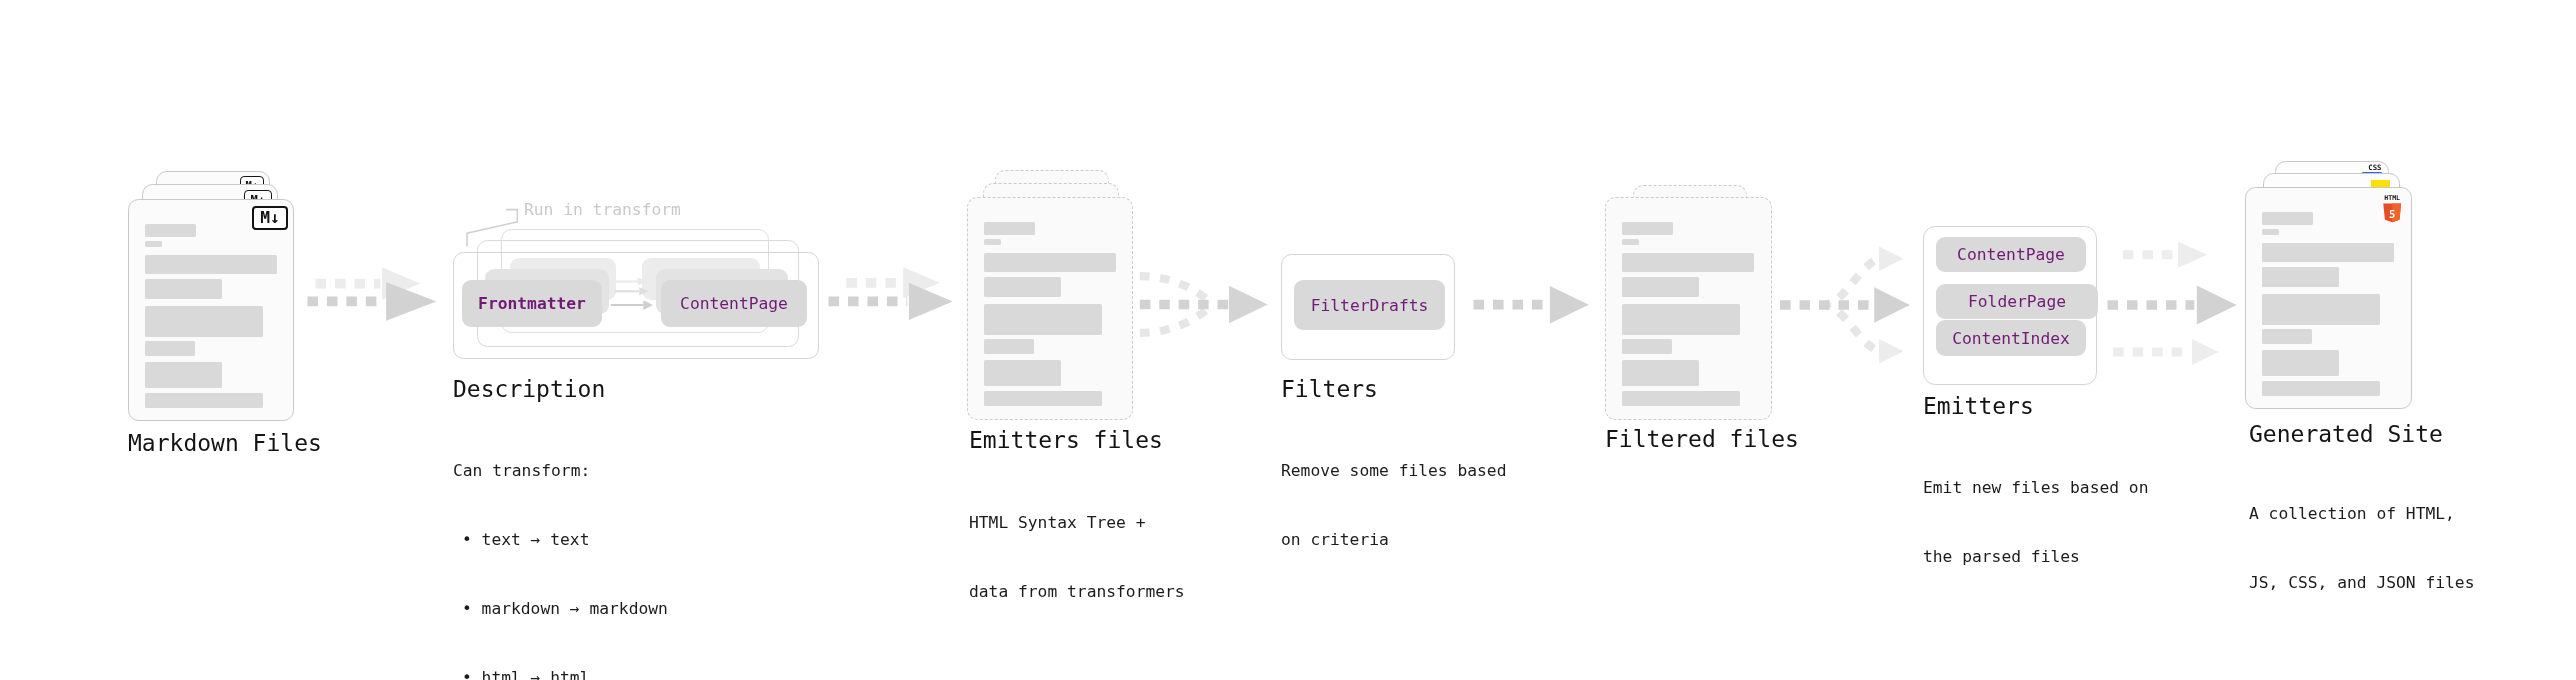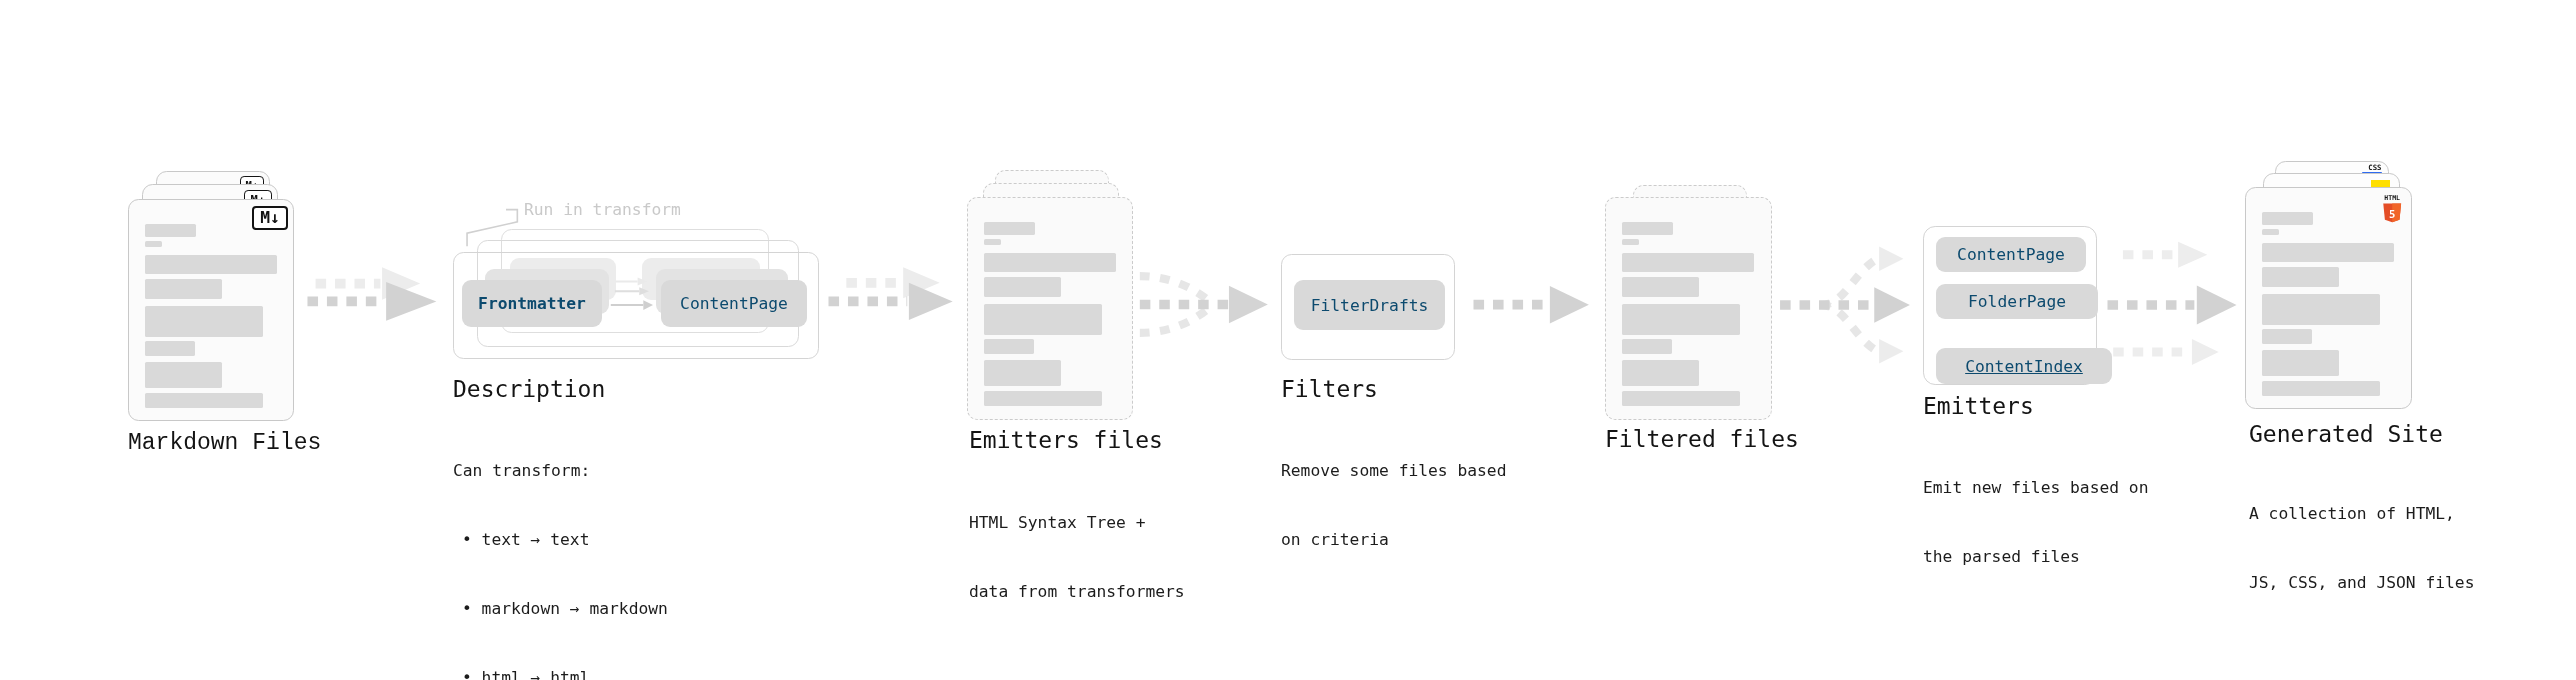--- a/index.html
+++ b/index.html
@@ -6,21 +6,21 @@
   .canvas{position:relative;width:2576px;height:681px;background:#ffffff;overflow:hidden;
           font-family:"DejaVu Sans Mono","Liberation Mono",monospace;color:#161616;}
   .abs{position:absolute;}
   .doc{position:absolute;background:#fbfbfb;border:1.6px solid #c8c8c8;border-radius:10.6px;box-sizing:border-box;}
   .doc.dashed{border-style:dashed;border-color:#cbcbcb;background:#fafafa;}
   .bar{position:absolute;left:16.3px;background:#d9d9d9;border-radius:1.6px;}
   .stage-label{position:absolute;font-size:23px;line-height:24.4px;color:#141414;white-space:pre;}
   .sub{position:absolute;font-size:16.3px;line-height:23px;color:#1c1c1c;white-space:pre;}
   .sub .indent{padding-left:9px;}
   .pill{position:absolute;background:#d9d9d9;border-radius:9px;display:flex;align-items:center;justify-content:center;
-        font-size:16.3px;color:#0c4a6e;box-sizing:border-box;white-space:pre;}
+        font-size:16.3px;color:#701a75;box-sizing:border-box;white-space:pre;}
   .pill.g1{background:#e3e3e3;}
   .pill.g2{background:#ececec;}
   .obox{position:absolute;border:1.6px solid #d4d4d4;border-radius:10.6px;background:transparent;box-sizing:border-box;}
   .obox.b1{border-color:#d9d9d9;}
   .obox.b2{border-color:#dedede;}
   .mdbadge{position:absolute;background:#fff;border:2.4px solid #131313;border-radius:4.1px;display:flex;align-items:center;
            justify-content:center;font-weight:bold;color:#131313;box-sizing:border-box;white-space:pre;}
   .runpar{position:absolute;font-size:16.3px;line-height:18px;color:#c9c9c9;white-space:pre;}
   svg{display:block;}
   svg text{font-family:"DejaVu Sans Mono","Liberation Mono",monospace;}
@@ -41,21 +41,21 @@
       <div class="mdbadge" style="right:4.9px;top:5.7px;width:36px;height:24.4px;font-size:16.3px;">M↓</div>
       <div class="bar" style="top:24.4px;width:51px;height:13px;"></div>
       <div class="bar" style="top:41px;width:17px;height:5.7px;"></div>
       <div class="bar" style="top:55px;width:132px;height:18.7px;"></div>
       <div class="bar" style="top:79px;width:77px;height:20.3px;"></div>
       <div class="bar" style="top:106px;width:118px;height:31px;"></div>
       <div class="bar" style="top:141px;width:50px;height:15.4px;"></div>
       <div class="bar" style="top:162px;width:77px;height:26px;"></div>
       <div class="bar" style="top:193px;width:118px;height:15.4px;"></div>
     </div>
-    <div class="stage-label" style="left:128px;top:431px;font-family:Liberation Mono, monospace;">Markdown Files</div>
+    <div class="stage-label" style="left:128px;top:431px;">Markdown Files</div>
   </div>
 
   <svg class="abs" style="left:301px;top:260px;" width="154" height="65" viewBox="0 0 190 80">
     <line x1="18" y1="29" x2="98" y2="29" stroke="#ececec" stroke-width="12" stroke-dasharray="13 11"></line>
     <polygon points="100,9 147,29 100,49" fill="#ececec"></polygon>
     <line x1="8" y1="51" x2="103" y2="51" stroke="#d2d2d2" stroke-width="12" stroke-dasharray="13 11"></line>
     <polygon points="105,27 167,51 105,75" fill="#d2d2d2"></polygon>
   </svg>
 
   <div>
@@ -164,21 +164,21 @@
     <path d="M 55 85 C 85 85 95 125 125 142" fill="none" stroke="#e6e6e6" stroke-width="10" stroke-dasharray="12 13"></path>
     <polygon points="127,127 157,142 127,157" fill="#ececec"></polygon>
     <line x1="5" y1="85" x2="118" y2="85" stroke="#d2d2d2" stroke-width="12" stroke-dasharray="13 11"></line>
     <polygon points="121,63 165,85 121,107" fill="#d2d2d2"></polygon>
   </svg>
 
   <div>
     <div class="obox" style="left:1923px;top:226px;width:174px;height:159px;border-radius:12.2px;"></div>
     <div class="pill" style="left:1936px;top:237px;width:150px;height:35px;">ContentPage</div>
     <div class="pill" style="left:1936px;top:284px;width:162px;height:35px;">FolderPage</div>
-    <div class="pill" style="left:1936px;top:348px;width:176px;height:36px;text-decoration:underline;">ContentIndex</div>
+    <div class="pill" style="left:1936px;top:320px;width:150px;height:36px;">ContentIndex</div>
     <div class="stage-label" style="left:1923px;top:394px;">Emitters</div>
     <div class="sub" style="left:1923px;top:430px;">
       <div>Emit new files based on</div>
       <div>the parsed files</div>
     </div>
   </div>
 
   <svg class="abs" style="left:2101px;top:236px;" width="138" height="138" viewBox="0 0 170 170">
     <line x1="27" y1="23" x2="93" y2="23" stroke="#ededed" stroke-width="11" stroke-dasharray="13 11"></line>
     <polygon points="95,7 131,23 95,39" fill="#ededed"></polygon>

